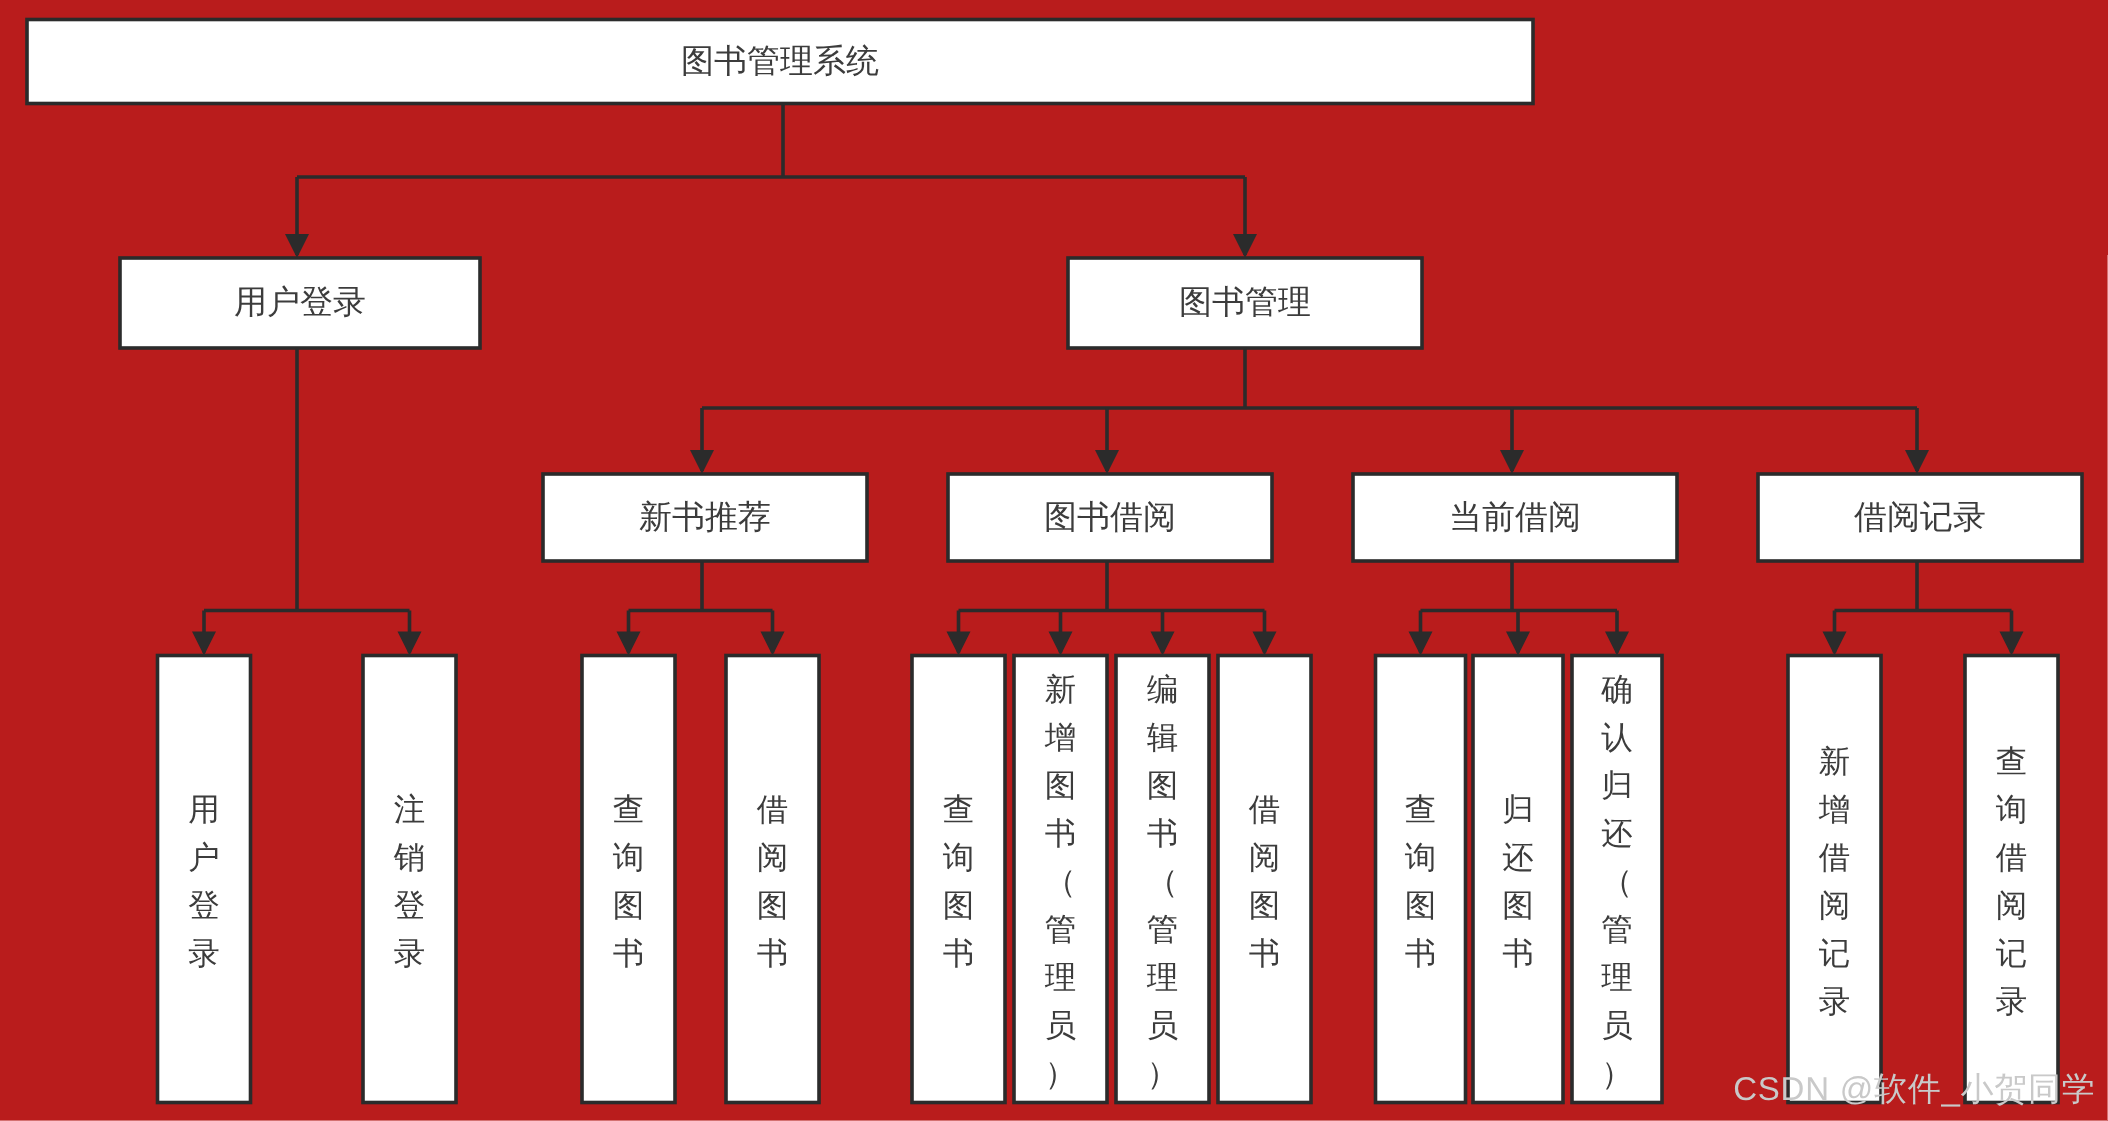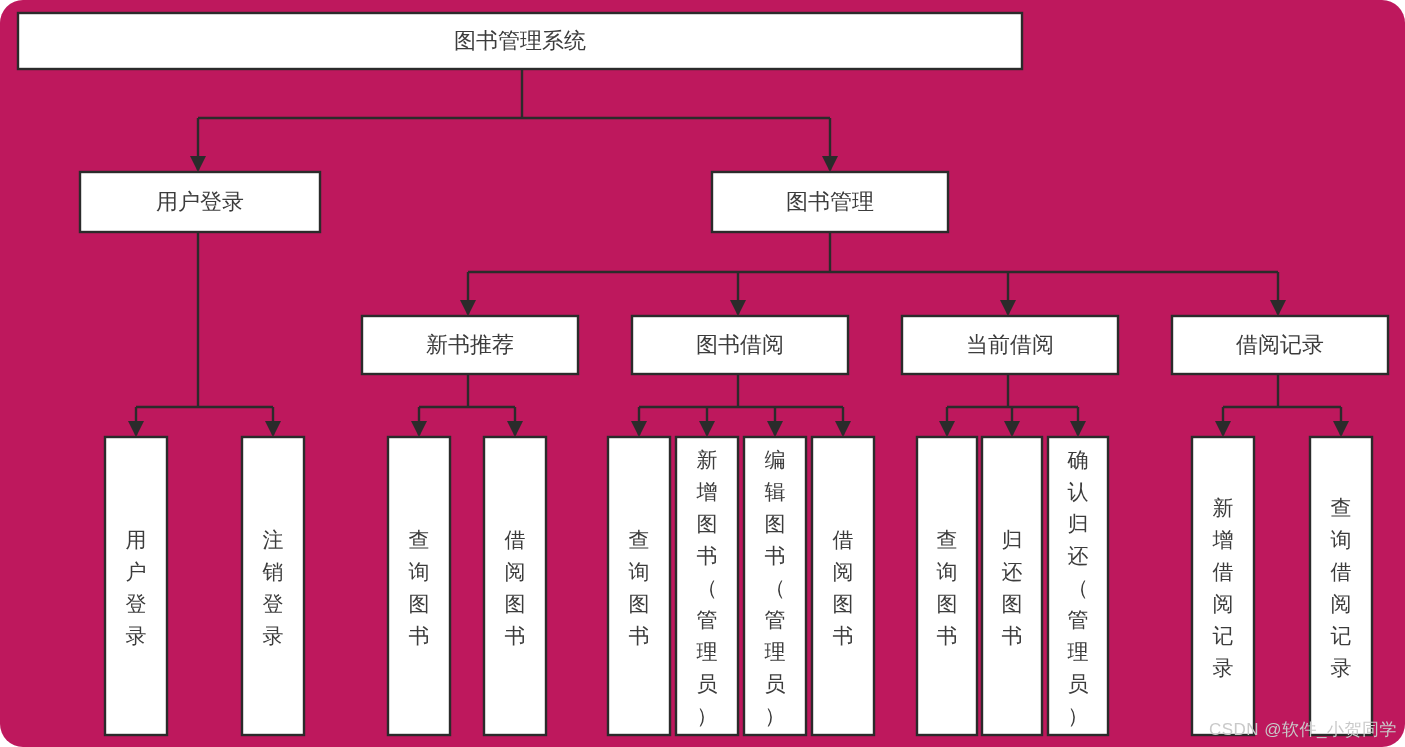--- a/index.html
+++ b/index.html
@@ -11,22 +11,21 @@
   body {
     width: 1405px;
     height: 747px;
     overflow: hidden;
     font-family: "Liberation Sans", "DejaVu Sans", sans-serif;
   }
   #diagram-root {
     position: relative;
     width: 1405px;
     height: 747px;
-    background: #be185d;
-    border-radius: 23px;
+    background: #b91c1c;
   }
   svg.diagram-canvas {
     position: absolute;
     left: 0;
     top: 0;
     width: 1405px;
     height: 747px;
     display: block;
   }
   .node-box {
@@ -54,21 +53,21 @@
   }
   .arrow-head {
     fill: #2b2b2b;
     stroke: none;
   }
   .watermark-text {
     position: absolute;
     right: 8px;
     bottom: 6px;
     color: #c9c9c9;
-    font-size: 17px;
+    font-size: 22px;
     font-family: "Liberation Sans", "DejaVu Sans", sans-serif;
     white-space: nowrap;
     letter-spacing: 0.5px;
     pointer-events: none;
   }
 </style>
 </head>
 <body>
 
 <div id="diagram-root">

